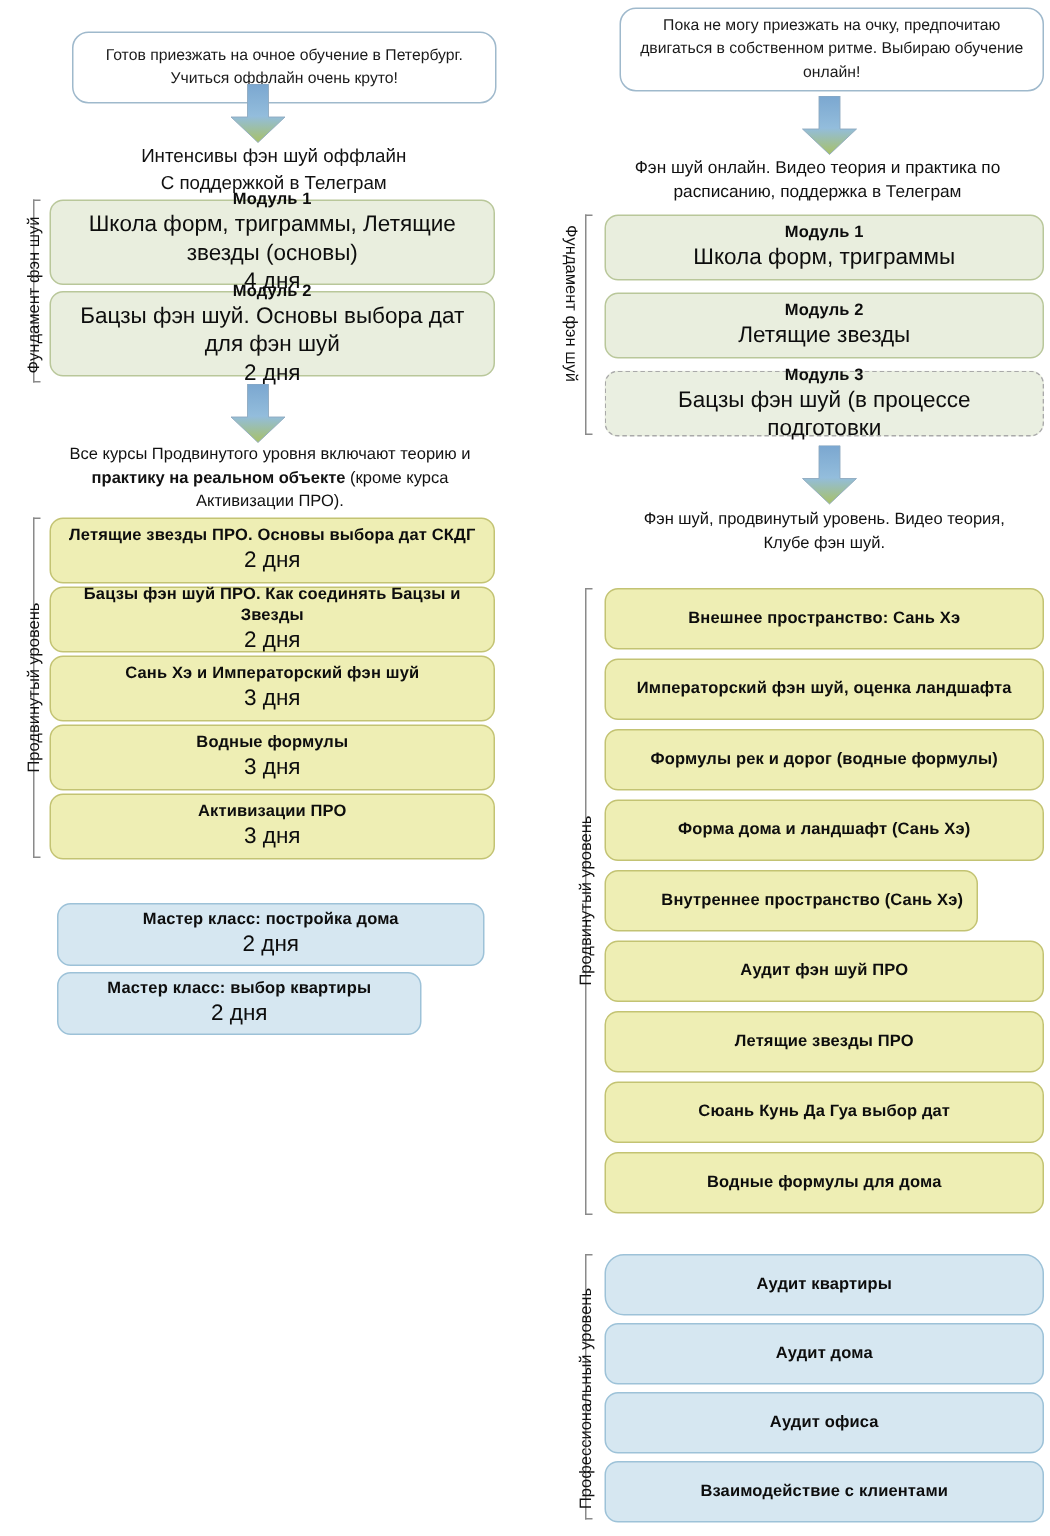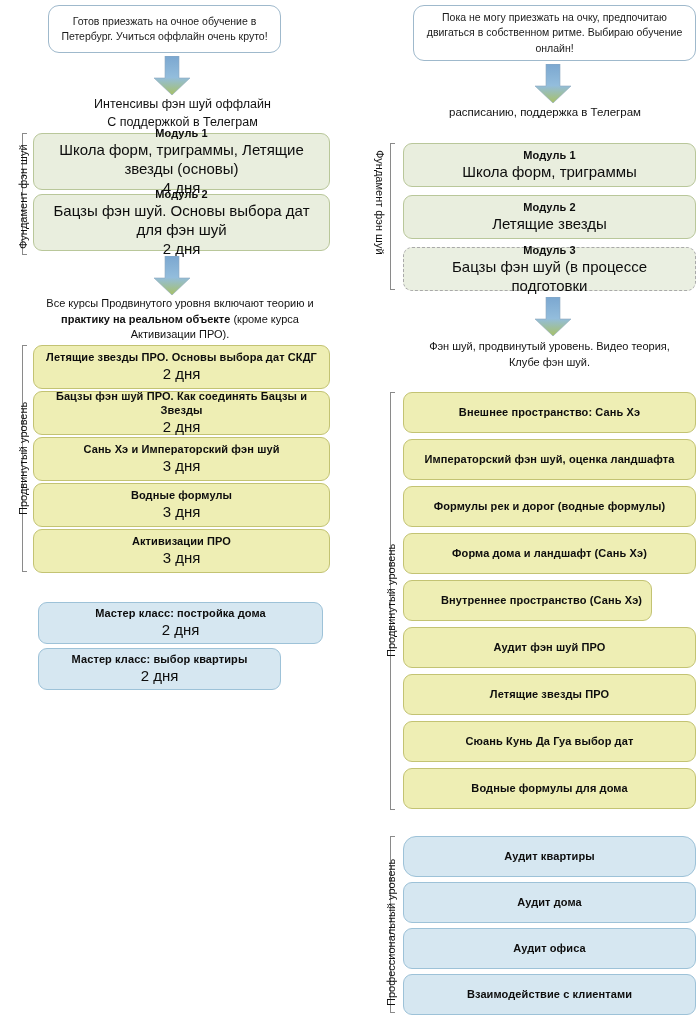--- a/index.html
+++ b/index.html
@@ -94,21 +94,21 @@
   .vline::before { top: 0; }
   .vline::after  { bottom: 0; }
 </style>
 </head>
 <body>
 
 <div class="page">
 
   <div class="col col-left">
 
-    <div class="box box-callout" style="left:48px; top:5px; width:233px; height:48px;">
+    <div class="box box-callout" style="left:48px; top:21px; width:283px; height:48px;">
       <span>Готов приезжать на очное обучение в Петербург. Учиться оффлайн очень круто!</span>
     </div>
 
     <div class="arrow" style="left:152px; top:56px; width:40px; height:40px;">
       <svg width="40" height="40" viewBox="0 0 40 40" aria-hidden="true">
         <defs>
           <linearGradient id="lg1" x1="0" y1="0" x2="0" y2="1">
             <stop offset="0%" stop-color="#7ba7d0"></stop>
             <stop offset="55%" stop-color="#93bddc"></stop>
             <stop offset="100%" stop-color="#a8c166"></stop>
@@ -201,20 +201,21 @@
             <stop offset="0%" stop-color="#7ba7d0"></stop>
             <stop offset="55%" stop-color="#93bddc"></stop>
             <stop offset="100%" stop-color="#a8c166"></stop>
           </linearGradient>
         </defs>
         <polygon points="13,0 27,0 27,22 38,22 20,39 2,22 13,22" fill="url(#rg1)" stroke="#8ea9bf" stroke-width="0.6"></polygon>
       </svg>
     </div>
 
     <div class="ftext" style="left:50px; top:104px; width:290px; font-size:11.5px;">
+      <div>Фэн шуй онлайн. Видео теория и практика по</div>
       <div>расписанию, поддержка в Телеграм</div>
     </div>
 
     <div class="vline" style="left:40px; top:143px; height:147px;"></div>
     <div class="vlabel down" style="left:36px; top:150px;">Фундамент фэн шуй</div>
 
     <div class="box box-green" style="left:53px; top:143px; width:293px; height:44px;">
       <span class="t1">Модуль 1</span>
       <span class="t2">Школа форм, триграммы</span>
     </div>

